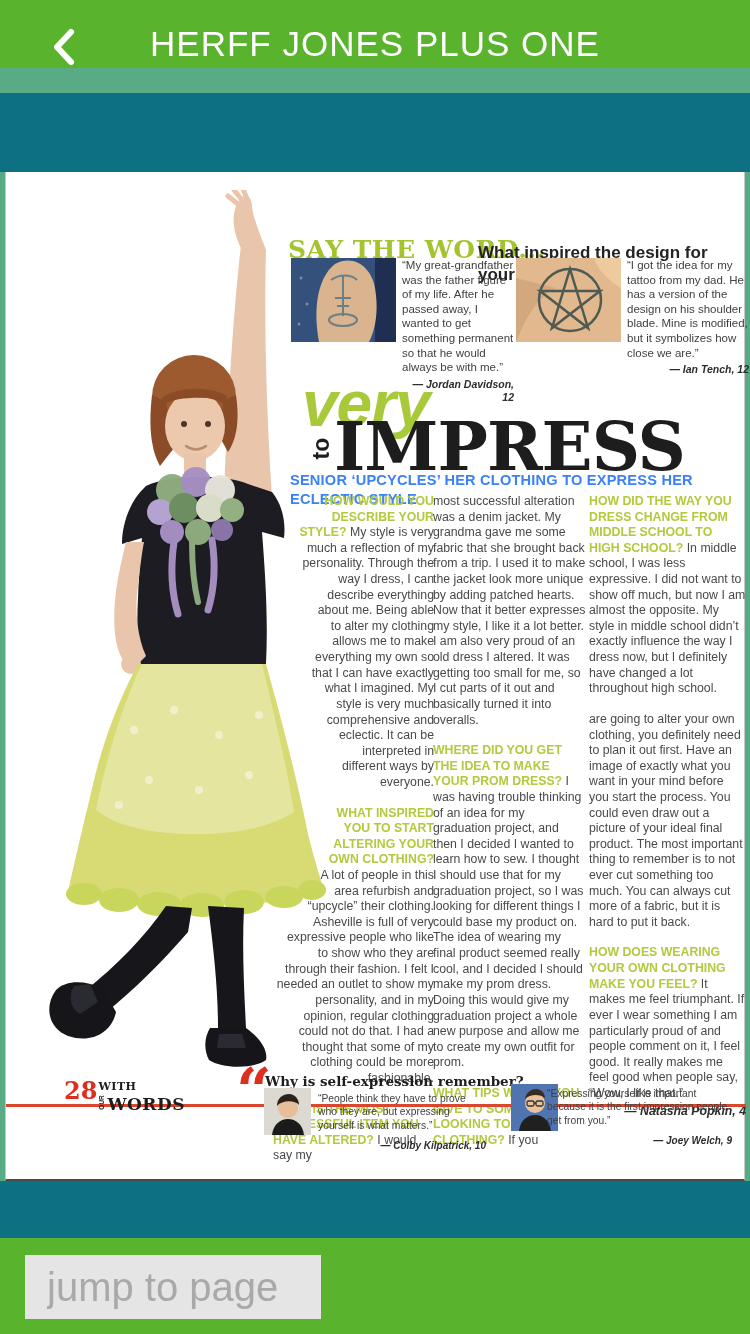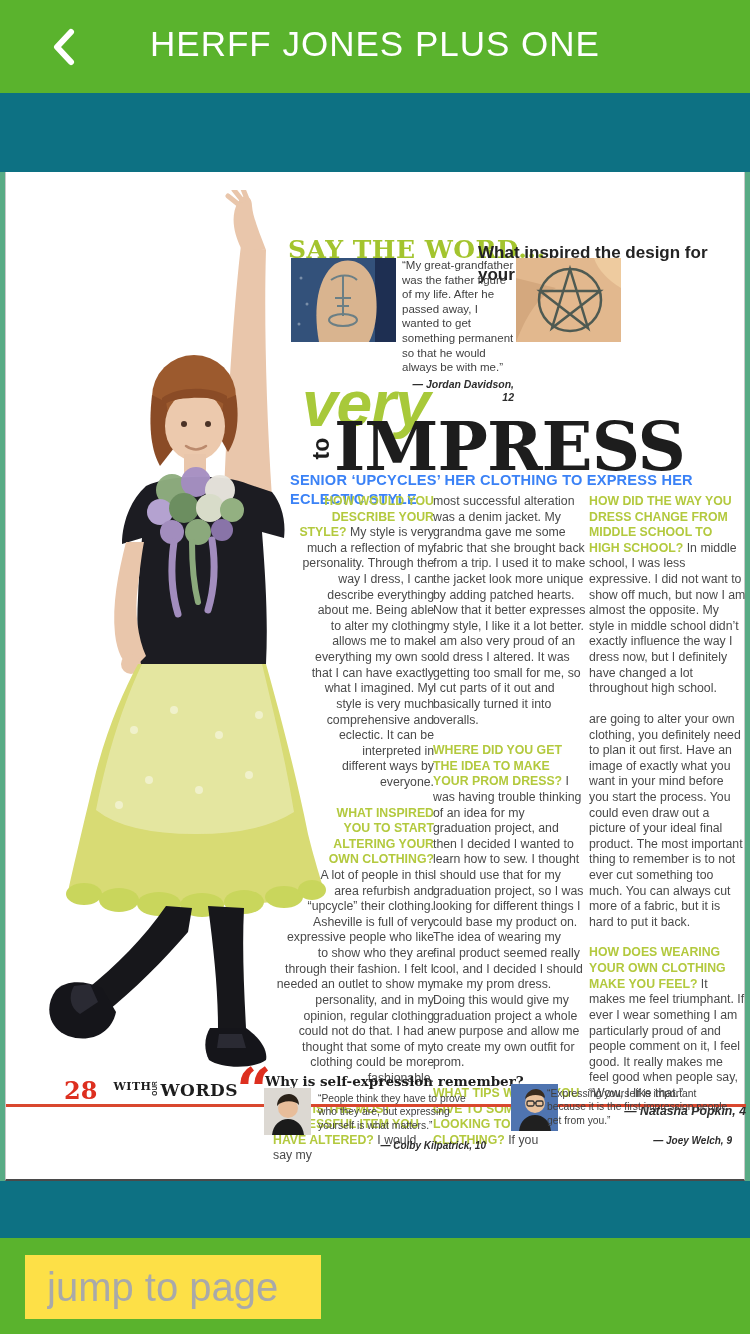--- a/index.html
+++ b/index.html
@@ -1,29 +1,29 @@
 <!DOCTYPE html>
 <html><head>
 <meta charset="utf-8">
 <style>
   html,body{margin:0;padding:0;background:#e9e9e9;}
   *{box-sizing:border-box;}
   .screen{position:relative;width:750px;height:1334px;background:#58ab85;overflow:hidden;
           font-family:"Liberation Sans",sans-serif;}
   
-  .app-header{position:absolute;left:0;top:0;width:750px;height:93px;background:#5ab32d;}
+  .app-header{position:absolute;left:0;top:0;width:750px;height:68px;background:#5ab32d;}
   .back-btn{position:absolute;left:42px;top:24px;width:46px;height:46px;cursor:pointer;}
   .app-title{position:absolute;left:0;top:24px;width:750px;text-align:center;color:#ffffff;
              font-size:35px;font-weight:400;letter-spacing:1px;}
   .band{position:absolute;left:0;width:750px;background:#0d7183;}
   .band.top{top:93px;height:79px;}
   .band.bottom{top:1181px;height:57px;}
   .app-footer{position:absolute;left:0;top:1238px;width:750px;height:96px;background:#5ab32d;}
   .jump-input{position:absolute;left:25px;top:17px;width:296px;height:64px;border:none;outline:none;
-              background:#fde047;font-family:"Liberation Sans",sans-serif;font-size:40px;color:#666;
+              background:#e5e5e5;font-family:"Liberation Sans",sans-serif;font-size:40px;color:#666;
               padding:0 0 0 22px;}
   .jump-input::placeholder{color:#a9a9a9;}
   
   .page{position:absolute;left:5px;top:172px;width:740px;height:1009px;background:#ffffff;
         border-left:1px solid #c9c9c9;border-right:1px solid #c9c9c9;border-bottom:2px solid #4a4a4a;}
   .page *{line-height:1.27;}
   
   .stw-title{position:absolute;left:282px;top:62px;font-family:"DejaVu Serif",serif;font-weight:bold;
              color:#a3c42e;font-size:25px;letter-spacing:0.5px;}
   .stw-question{position:absolute;left:472px;top:70px;font-size:17px;font-weight:bold;color:#232323;}
@@ -55,21 +55,21 @@
   .col3{left:583px;width:157px;}
   .attr-line{display:block;text-align:right;font-style:italic;font-weight:bold;color:#2d2d2d;margin-top:2px;}
   .girl-wrap{float:left;width:58px;height:470px;
              shape-outside:polygon(0 0,4px 0,24px 58px,40px 150px,30px 208px,52px 286px,58px 330px,26px 400px,0 470px);}
   
   .girl{position:absolute;left:8px;top:18px;width:322px;height:884px;}
   
   .red-rule{position:absolute;left:0;top:932px;width:740px;height:3px;background:#d9472e;}
   .ww-logo{position:absolute;left:58px;top:908px;display:flex;align-items:flex-start;}
   .ww-num{color:#dd2f1f;font-family:"DejaVu Serif",serif;font-weight:bold;font-size:24px;line-height:0.9;}
-  .ww-right{display:flex;margin-left:16px;}
+  .ww-right{display:flex;flex-direction:column;margin-left:1px;}
   .ww-with{font-family:"DejaVu Serif",serif;font-weight:bold;font-size:11px;color:#1d1d1d;letter-spacing:0.5px;}
   .ww-row{display:flex;align-items:center;}
   .ww-our{font-size:6.5px;font-weight:bold;color:#1d1d1d;transform:rotate(-90deg);width:9px;}
   .ww-words{font-family:"DejaVu Serif",serif;font-weight:bold;font-size:17px;color:#1d1d1d;letter-spacing:0.5px;}
   .big-quote{position:absolute;left:230px;top:888px;color:#dd2f1f;font-family:"DejaVu Serif",serif;
              font-weight:bold;font-size:62px;line-height:1;}
   .ww-question{position:absolute;left:259px;top:901px;font-family:"DejaVu Serif",serif;font-weight:bold;
                font-size:13.5px;color:#1d1d1d;}
   .ww-photo{position:absolute;width:47px;height:47px;overflow:hidden;}
   .ww-photo.colby{left:258px;top:916px;}
@@ -193,20 +193,24 @@
 
     <div class="stw-photo p2">
       <svg width="105" height="84" viewBox="0 0 105 84">
         <rect width="105" height="84" fill="#e2b88e"></rect>
         <path d="M 0,84 C 10,60 20,40 40,30 L 0,20 Z" fill="#d4a87e"></path>
         <path d="M 105,0 L 105,30 C 92,22 82,12 78,0 Z" fill="#eecb9f"></path>
         <circle cx="54" cy="42" r="31" fill="none" stroke="#4e5a52" stroke-width="2.5"></circle>
         <path d="M 54,11 L 72,70 L 24,33 L 84,33 L 36,70 Z" fill="none" stroke="#4e5a52" stroke-width="2.5" stroke-linejoin="miter"></path>
       </svg>
     </div>
+    <div class="stw-quote q2">
+      <span>“I got the idea for my tattoo from my dad. He has a version of the design on his shoulder blade. Mine is modified, but it symbolizes how close we are.”</span>
+      <div class="stw-attr">— Ian Tench, 12</div>
+    </div>
 
     <div class="hl-dress">very</div>
     <div class="hl-to">to</div>
     <div class="hl-impress">IMPRESS</div>
     <div class="hl-sub">SENIOR ‘UPCYCLES’ HER CLOTHING TO EXPRESS HER ECLECTIC STYLE</div>
 
     <div class="col col1">
       <div class="girl-wrap"></div>
       <p class="qa">
         <span class="q">HOW WOULD YOU DESCRIBE YOUR STYLE?</span><span class="a">My style is very much a reflection of my personality. Through the way I dress, I can describe everything about me. Being able to alter my clothing allows me to make everything my own so that I can have exactly what I imagined. My style is very much comprehensive and eclectic. It can be interpreted in different ways by everyone.</span>

